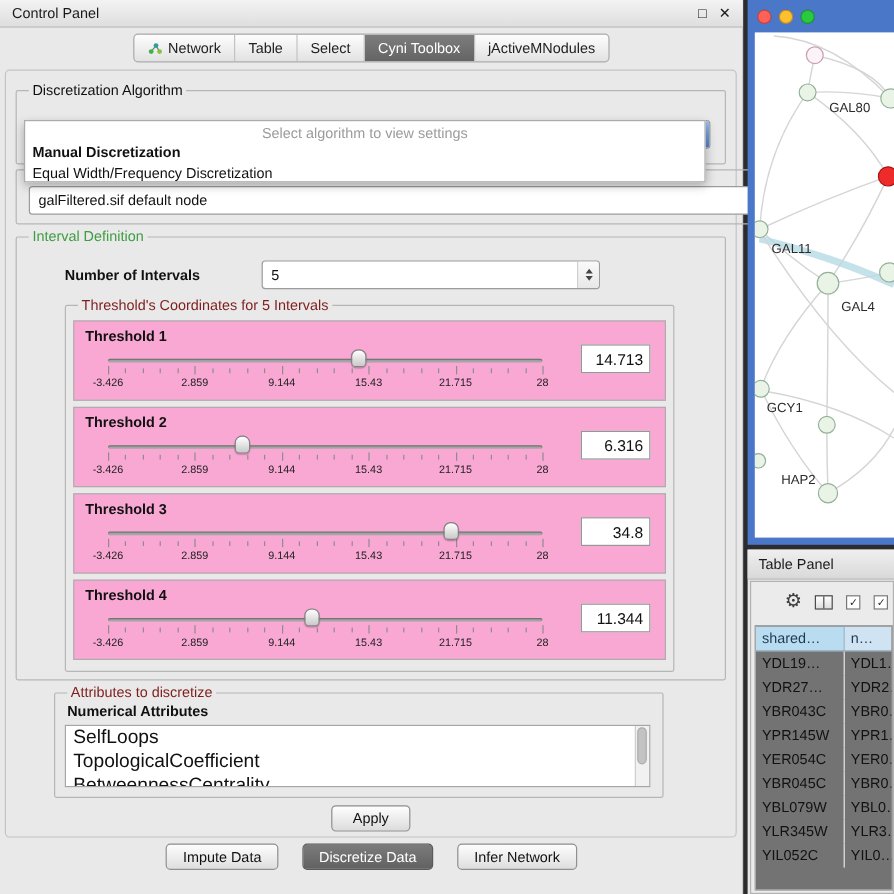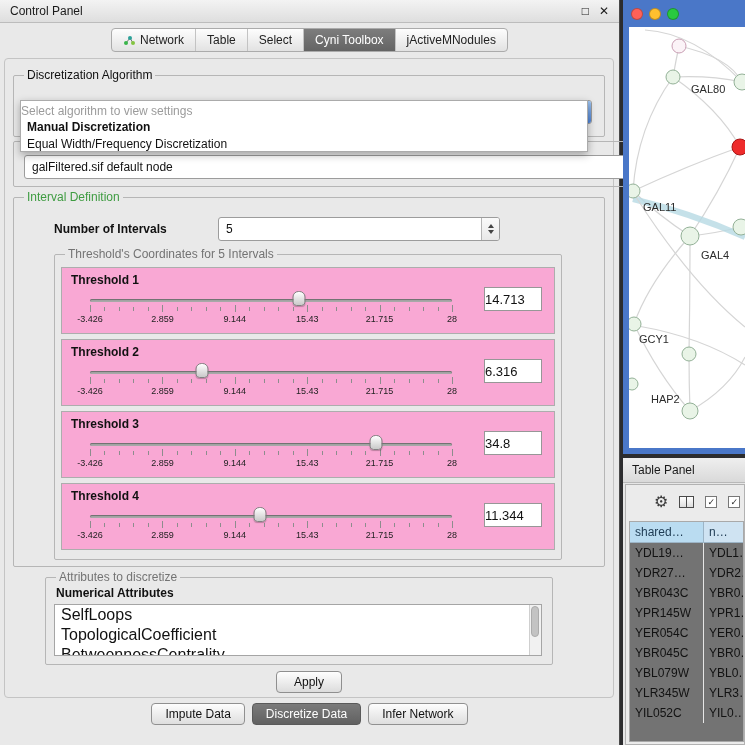--- a/index.html
+++ b/index.html
@@ -15,62 +15,62 @@
 #tabstrip{display:flex;height:22px;border:1px solid #ababab;border-radius:4px;background:linear-gradient(#fdfdfd,#e2e2e2);overflow:hidden}
 .tabseg{display:flex;align-items:center;gap:4px;padding:0 11px;font-size:12px;color:#222;border-left:1px solid #c3c3c3;white-space:nowrap}
 .tabseg:first-child{border-left:none}
 .tabseg.active{background:linear-gradient(#7d7d7d,#646464);color:#fff}
 
 #content{position:absolute;left:4px;top:58px;width:610px;height:640px;border:1px solid #c4c4c4;border-radius:4px;background:#e9e9e9;box-sizing:border-box}
 
 .group{position:absolute;border:1px solid #b6b6b6;border-radius:2px;box-sizing:border-box}
 .group-label{position:absolute;top:-8px;left:10px;background:#e9e9e9;padding:0 3px;font-size:12px;color:#111;white-space:nowrap}
 .group-label.green{color:#3f9c42}
-.group-label.blue{color:#737373}
+.group-label.blue{color:#7f1d1d}
 
 .combo{position:absolute;height:24px;background:#fff;border:1px solid #9c9c9c;border-radius:3px;display:flex;align-items:center;font-size:12px;color:#111;box-sizing:border-box}
 .combo .txt{flex:1;padding:0 7px;white-space:nowrap;overflow:hidden}
 .stepper{width:17px;height:100%;border-left:1px solid #b5b5b5;display:flex;flex-direction:column;align-items:center;justify-content:center;gap:2px;background:linear-gradient(#fafafa,#e8e8e8);border-radius:0 2px 2px 0}
 .stepper.aqua{background:linear-gradient(#9cc2ef,#4d82d6);border-left-color:#6c94cc}
 .tri-up{width:0;height:0;border-left:3.5px solid transparent;border-right:3.5px solid transparent;border-bottom:4.5px solid #444}
 .tri-down{width:0;height:0;border-left:3.5px solid transparent;border-right:3.5px solid transparent;border-top:4.5px solid #444}
 .stepper.aqua .tri-up{border-bottom-color:#fff}
 .stepper.aqua .tri-down{border-top-color:#fff}
 
 #algo-popup{position:absolute;left:6px;top:24px;width:568px;height:52px;background:#fff;border:1px solid #ababab;box-shadow:0 3px 8px rgba(0,0,0,.3);z-index:60;box-sizing:border-box}
-#algo-popup .hint{text-align:left;color:#9b9b9b;font-size:12px;padding-top:3px;height:15px}
+#algo-popup .hint{text-align:center;color:#9b9b9b;font-size:12px;padding-top:3px;height:15px}
 #algo-popup .item{font-size:12px;color:#111;padding:1px 6px;height:15px}
 #algo-popup .item.bold{font-weight:bold}
 
 .niu-label{position:absolute;font-size:12px;font-weight:bold;color:#111;white-space:nowrap}
 
 
 #thresholds-body{position:absolute;left:6px;right:6px;top:12px}
 .t-box{position:relative;height:67px;margin-bottom:5px;border:1px solid #adadad;background:#f9a8d4;box-sizing:border-box}
 .t-title{position:absolute;left:9px;top:5px;font-size:12px;font-weight:bold;color:#111}
 .t-slider{position:absolute;left:28px;right:102px;top:22px;height:38px}
 .t-track{position:absolute;left:0;right:0;top:9px;height:3px;background:#a8a8a8;border-radius:2px;box-shadow:inset 0 1px 1px rgba(0,0,0,.35)}
 .t-thumb{position:absolute;top:1px;width:13px;height:15px;background:linear-gradient(#ffffff,#c9c9c9);border:1px solid #828282;border-radius:6px 6px 4px 4px;transform:translateX(-50%);box-shadow:0 1px 1px rgba(0,0,0,.25);box-sizing:border-box}
 .t-ticks{position:absolute;left:0;right:0;top:15px;height:8px}
 .tick{position:absolute;width:1px;background:#8d8d8d}
 .tick.minor{height:4px;top:2px}
 .tick.major{height:7px;top:0}
 .t-scale{position:absolute;left:0;right:0;top:24px;height:10px;font-size:9px;color:#222}
 .scale-label{position:absolute;transform:translateX(-50%);white-space:nowrap}
-.t-value{position:absolute;right:12px;top:19px;width:58px;height:24px;background:#fff;border:1px solid #979797;font-size:13px;color:#111;line-height:24px;padding-right:5px;box-sizing:border-box}
+.t-value{position:absolute;right:12px;top:19px;width:58px;height:24px;background:#fff;border:1px solid #979797;font-size:13px;color:#111;text-align:right;line-height:24px;padding-right:5px;box-sizing:border-box}
 
 
 #attr-list{position:absolute;left:8px;right:10px;top:26px;bottom:8px;background:#fff;border:1px solid #a5a5a5;overflow:hidden;box-sizing:border-box}
 .attr-item{font-size:16px;color:#111;padding:1px 0 1px 6px;white-space:nowrap}
 #attr-scroll{position:absolute;right:0;top:0;bottom:0;width:11px;background:#f1f1f1;border-left:1px solid #cfcfcf}
 #attr-thumb{position:absolute;left:1px;top:1px;width:8px;height:62%;background:#c3c3c3;border:1px solid #ababab;border-radius:4px;box-sizing:border-box}
 
 #apply-btn{position:absolute;left:50%;top:612px;transform:translateX(-50%);width:66px;height:22px;border:1px solid #8f8f8f;border-radius:4px;background:linear-gradient(#fefefe,#dcdcdc);font-size:12px;color:#111;text-align:center;line-height:21px;box-sizing:border-box}
 
-#bottom-tabs{position:absolute;left:0;right:0;top:703px;display:flex;justify-content:center;gap:7px}
+#bottom-tabs{position:absolute;left:0;right:0;top:703px;display:flex;justify-content:center;gap:20px}
 .btab{height:22px;padding:0 13px;border:1px solid #909090;border-radius:4px;background:linear-gradient(#fdfdfd,#dedede);font-size:12px;color:#111;line-height:21px;box-sizing:border-box;white-space:nowrap}
 .btab.active{background:linear-gradient(#7b7b7b,#616161);color:#fff;border-color:#5a5a5a}
 
 
 #net-win{position:absolute;left:623px;top:0;width:122px;height:454px;background:#4a77c8}
 .traffic{position:absolute;top:8px;width:12px;height:12px;border-radius:50%;border:1px solid rgba(0,0,0,.25);box-sizing:border-box}
 #net-canvas{position:absolute;left:6px;top:27px;right:0;bottom:6px;background:#fff;overflow:hidden}
 
 
 #table-panel{position:absolute;left:623px;top:458px;width:122px;height:287px;background:#e6e6e6}

